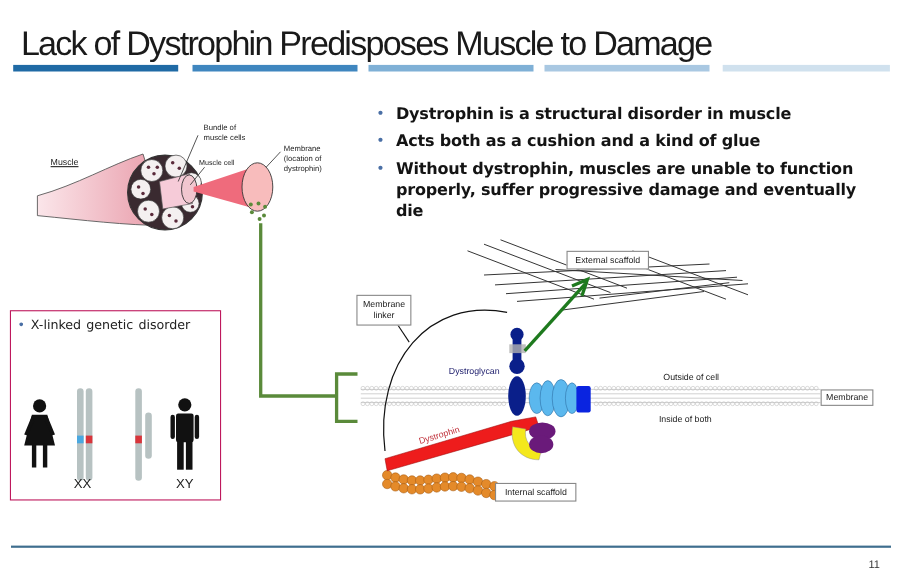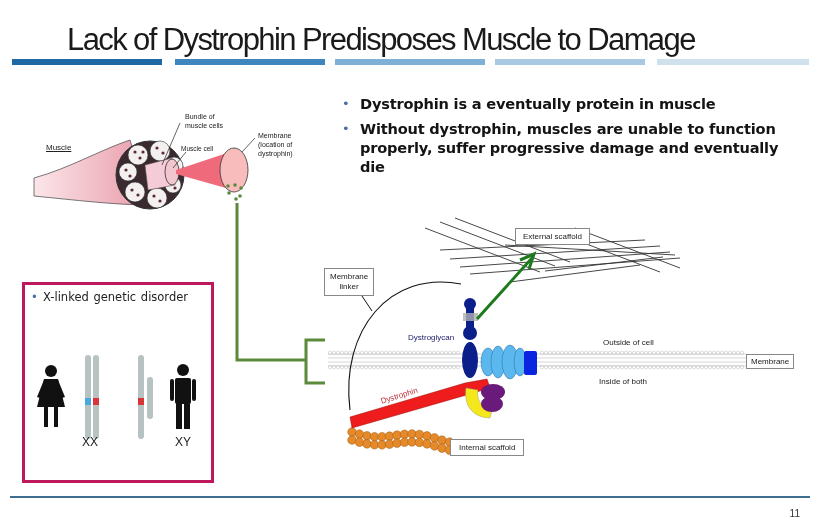--- a/index.html
+++ b/index.html
@@ -1,41 +1,42 @@
 <!DOCTYPE html>
 <html><head>
 <meta charset="utf-8">
 <style>
   html, body { margin:0; padding:0; background:#ffffff; }
   body { width:820px; height:531px; position:relative; overflow:hidden; font-family:"Liberation Sans", sans-serif; }
-  .title { position:absolute; left:19px; top:22px; font-family:"Liberation Sans", sans-serif; font-size:31px; letter-spacing:-1.6px; color:#1a1a1a; white-space:nowrap;margin-left:48px; }
+  .title { position:absolute; left:19px; top:22px; font-family:"Liberation Sans", sans-serif; font-size:31px; letter-spacing:-1.6px; color:#1a1a1a; white-space:nowrap; }
   .title-bar { position:absolute; top:59px; height:6px; }
   .bullets { position:absolute; left:340px; top:94px; width:460px; margin:0; padding:0; list-style:none; font-family:"DejaVu Sans", sans-serif; font-size:14.6px; color:#141414; font-weight:bold; }
   .bullets li { position:relative; padding-left:20px; line-height:19px; margin-bottom:6px; letter-spacing:-0.2px; }
   .bullets li::before { content:"•"; position:absolute; left:2px; top:0; color:#4a6fa5; font-weight:normal; font-size:13px; }
-  .gen-box { position:absolute; left:22px; top:282px; width:192px; height:201px; border:3px solid #be185d; box-sizing:border-box; }
+  .gen-box { position:absolute; left:9px; top:282px; width:192px; height:173px; border:1px solid #be185d; box-sizing:border-box; }
   .gen-list { position:absolute; left:6px; top:4px; margin:0; padding:0; list-style:none; font-family:"DejaVu Sans", sans-serif; font-size:11.5px; color:#222; }
   .gen-list li { position:relative; padding-left:12px; line-height:17px; word-spacing:1px; }
   .gen-list li::before { content:"•"; position:absolute; left:0; top:0; color:#4a6fa5; }
   .footer-line { position:absolute; left:10px; top:496px; width:800px; height:2px; background:#3f6e8e; }
   .page-num { position:absolute; right:20px; top:508px; font-size:10px; color:#333; }
   .lbl { position:absolute; font-size:7px; color:#222; line-height:8px; white-space:nowrap; }
 </style>
 </head>
 <body>
 
 <div class="title">Lack of Dystrophin Predisposes Muscle to Damage</div>
 <div class="title-bar" style="left: 12px; width: 150px; background: rgb(31, 106, 165);"></div>
 <div class="title-bar" style="left: 175px; width: 150px; background: rgb(63, 134, 191);"></div>
 <div class="title-bar" style="left: 335px; width: 150px; background: rgb(127, 176, 214);"></div>
 <div class="title-bar" style="left: 495px; width: 150px; background: rgb(169, 200, 226);"></div>
 <div class="title-bar" style="left: 657px; width: 152px; background: rgb(208, 225, 238);"></div>
 
 <ul class="bullets">
-  <li>Dystrophin is a eventually protein in muscle</li>
+  <li>Dystrophin is a structural disorder in muscle</li>
+  <li>Acts both as a cushion and a kind of glue</li>
   <li>Without dystrophin, muscles are unable to function properly, suffer progressive damage and eventually die</li>
 </ul>
 
 <svg width="820" height="531" style="position:absolute;left:0;top:0;pointer-events:none;">
   <defs>
     <linearGradient id="mg" x1="0" y1="0" x2="1" y2="0">
       <stop offset="0" stop-color="#fbe6ea"></stop>
       <stop offset="1" stop-color="#e89aa8"></stop>
     </linearGradient>
   </defs>

